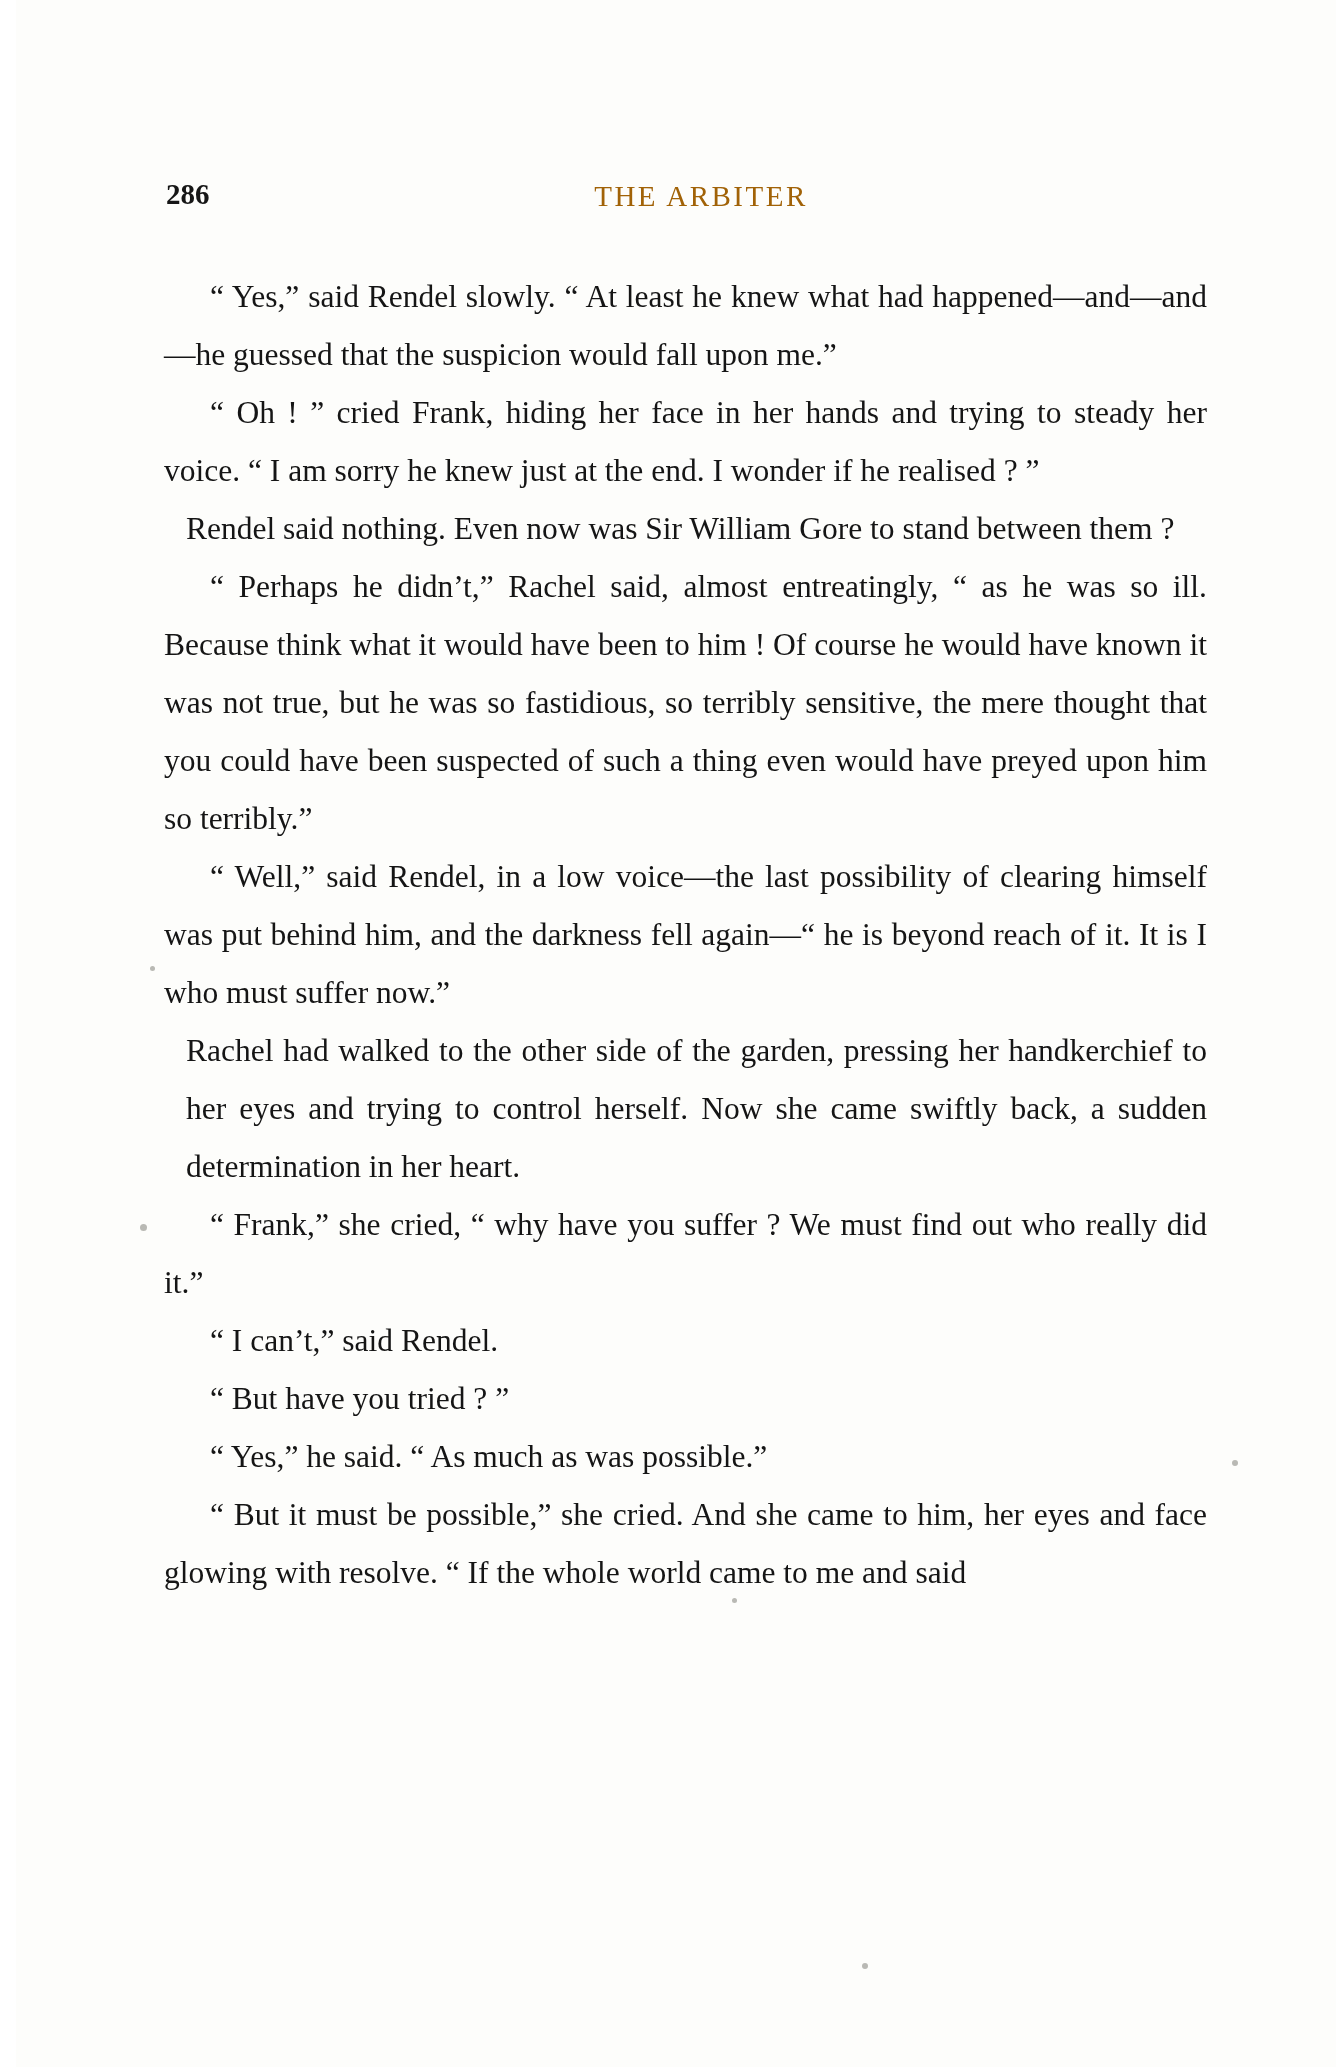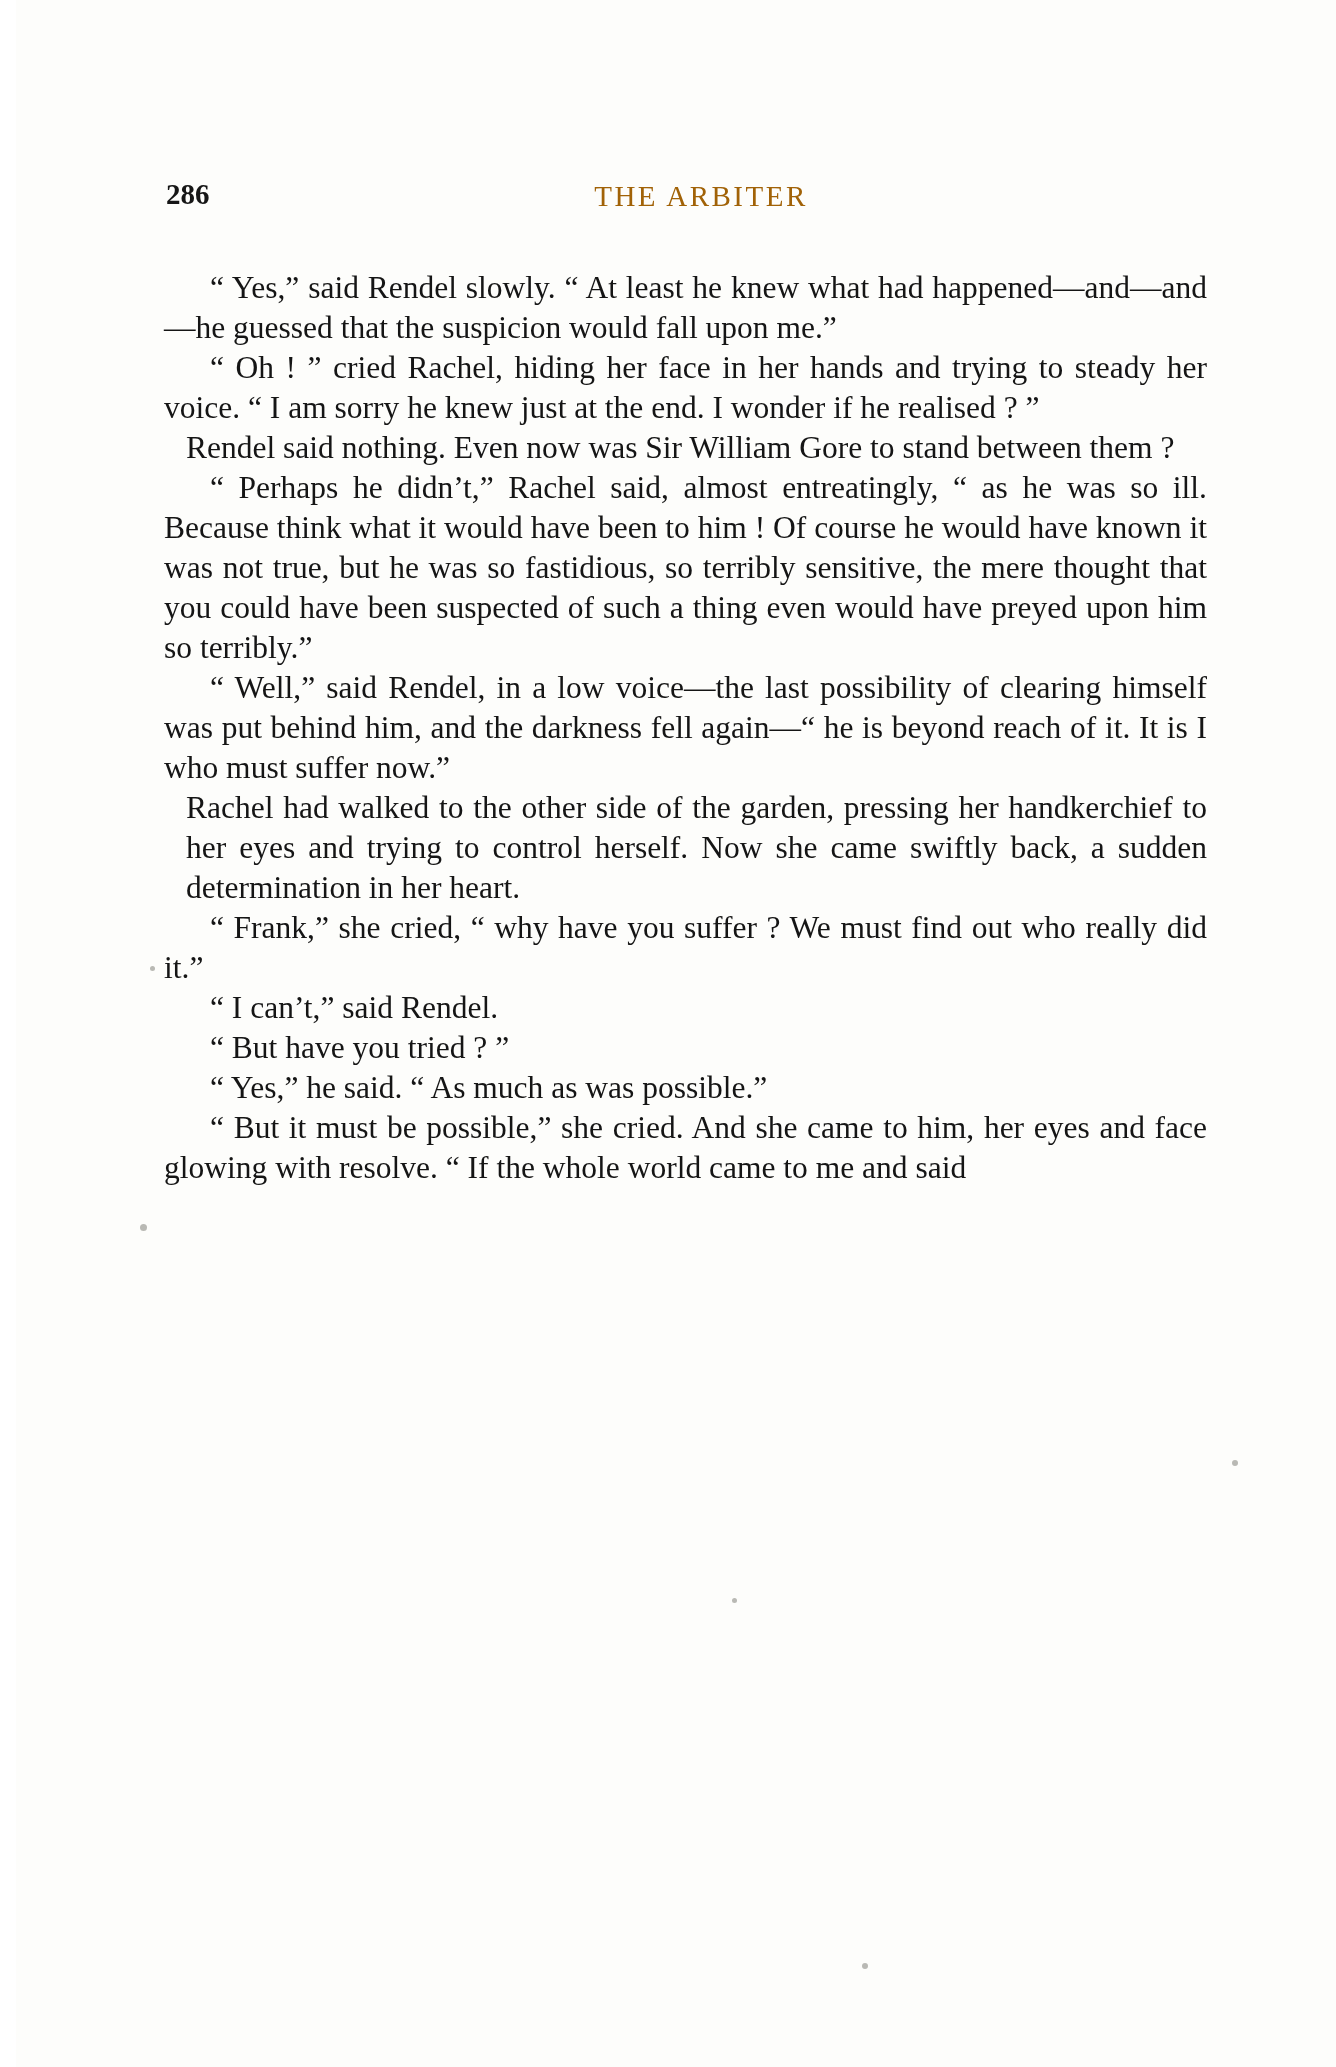--- a/index.html
+++ b/index.html
@@ -48,21 +48,21 @@
     color: #a16207;
     padding-left: 30px;
     box-sizing: border-box;
   }
   .body-text {
     position: absolute;
     left: 148px;
     top: 268px;
     width: 1043px;
     font-size: 31.5px;
-    line-height: 40px;
+    line-height: 58px;
     text-align: justify;
     color: #151515;
   }
   .body-text p {
     margin: 0;
     text-indent: 46px;
   }
   .body-text p.noindent {
     text-indent: 0;
     margin-left: 22px;
@@ -82,21 +82,21 @@
 
 <div class="page">
 
   <div class="header">
     <span class="folio">286</span>
     <span class="running-title">THE ARBITER</span>
   </div>
 
   <div class="body-text" id="body-text">
       <p>“ Yes,” said Rendel slowly.  “ At least he knew what had happened—and—and—he guessed that the suspicion would fall upon me.”</p>
-      <p>“ Oh ! ” cried Rachel, hiding her face in her hands and trying to steady her voice.  “ I am sorry he knew just at the end.   I wonder if he realised ? ”</p>
+      <p>“ Oh ! ” cried Frank, hiding her face in her hands and trying to steady her voice.  “ I am sorry he knew just at the end.   I wonder if he realised ? ”</p>
       <p class="noindent">Rendel said nothing.   Even now was Sir William Gore to stand between them ?</p>
       <p>“ Perhaps he didn’t,” Rachel said, almost entreatingly,  “ as he was so ill.   Because think what it would have been to him !   Of course he would have known it was not true, but he was so fastidious, so terribly sensitive, the mere thought that you could have been suspected of such a thing even would have preyed upon him so terribly.”</p>
       <p>“ Well,” said Rendel, in a low voice—the last possibility of clearing himself was put behind him, and the darkness fell again—“ he is beyond reach of it.   It is I who must suffer now.”</p>
       <p class="noindent">Rachel had walked to the other side of the garden, pressing her handkerchief to her eyes and trying to control herself.   Now she came swiftly back, a sudden determination in her heart.</p>
       <p>“ Frank,” she cried, “ why have you suffer ?   We must find out who really did it.”</p>
       <p>“ I can’t,” said Rendel.</p>
       <p>“ But have you tried ? ”</p>
       <p>“ Yes,” he said.   “ As much as was possible.”</p>
       <p>“ But it must be possible,” she cried.   And she came to him, her eyes and face glowing with resolve.   “ If the whole world came to me and said</p>
     </div>

